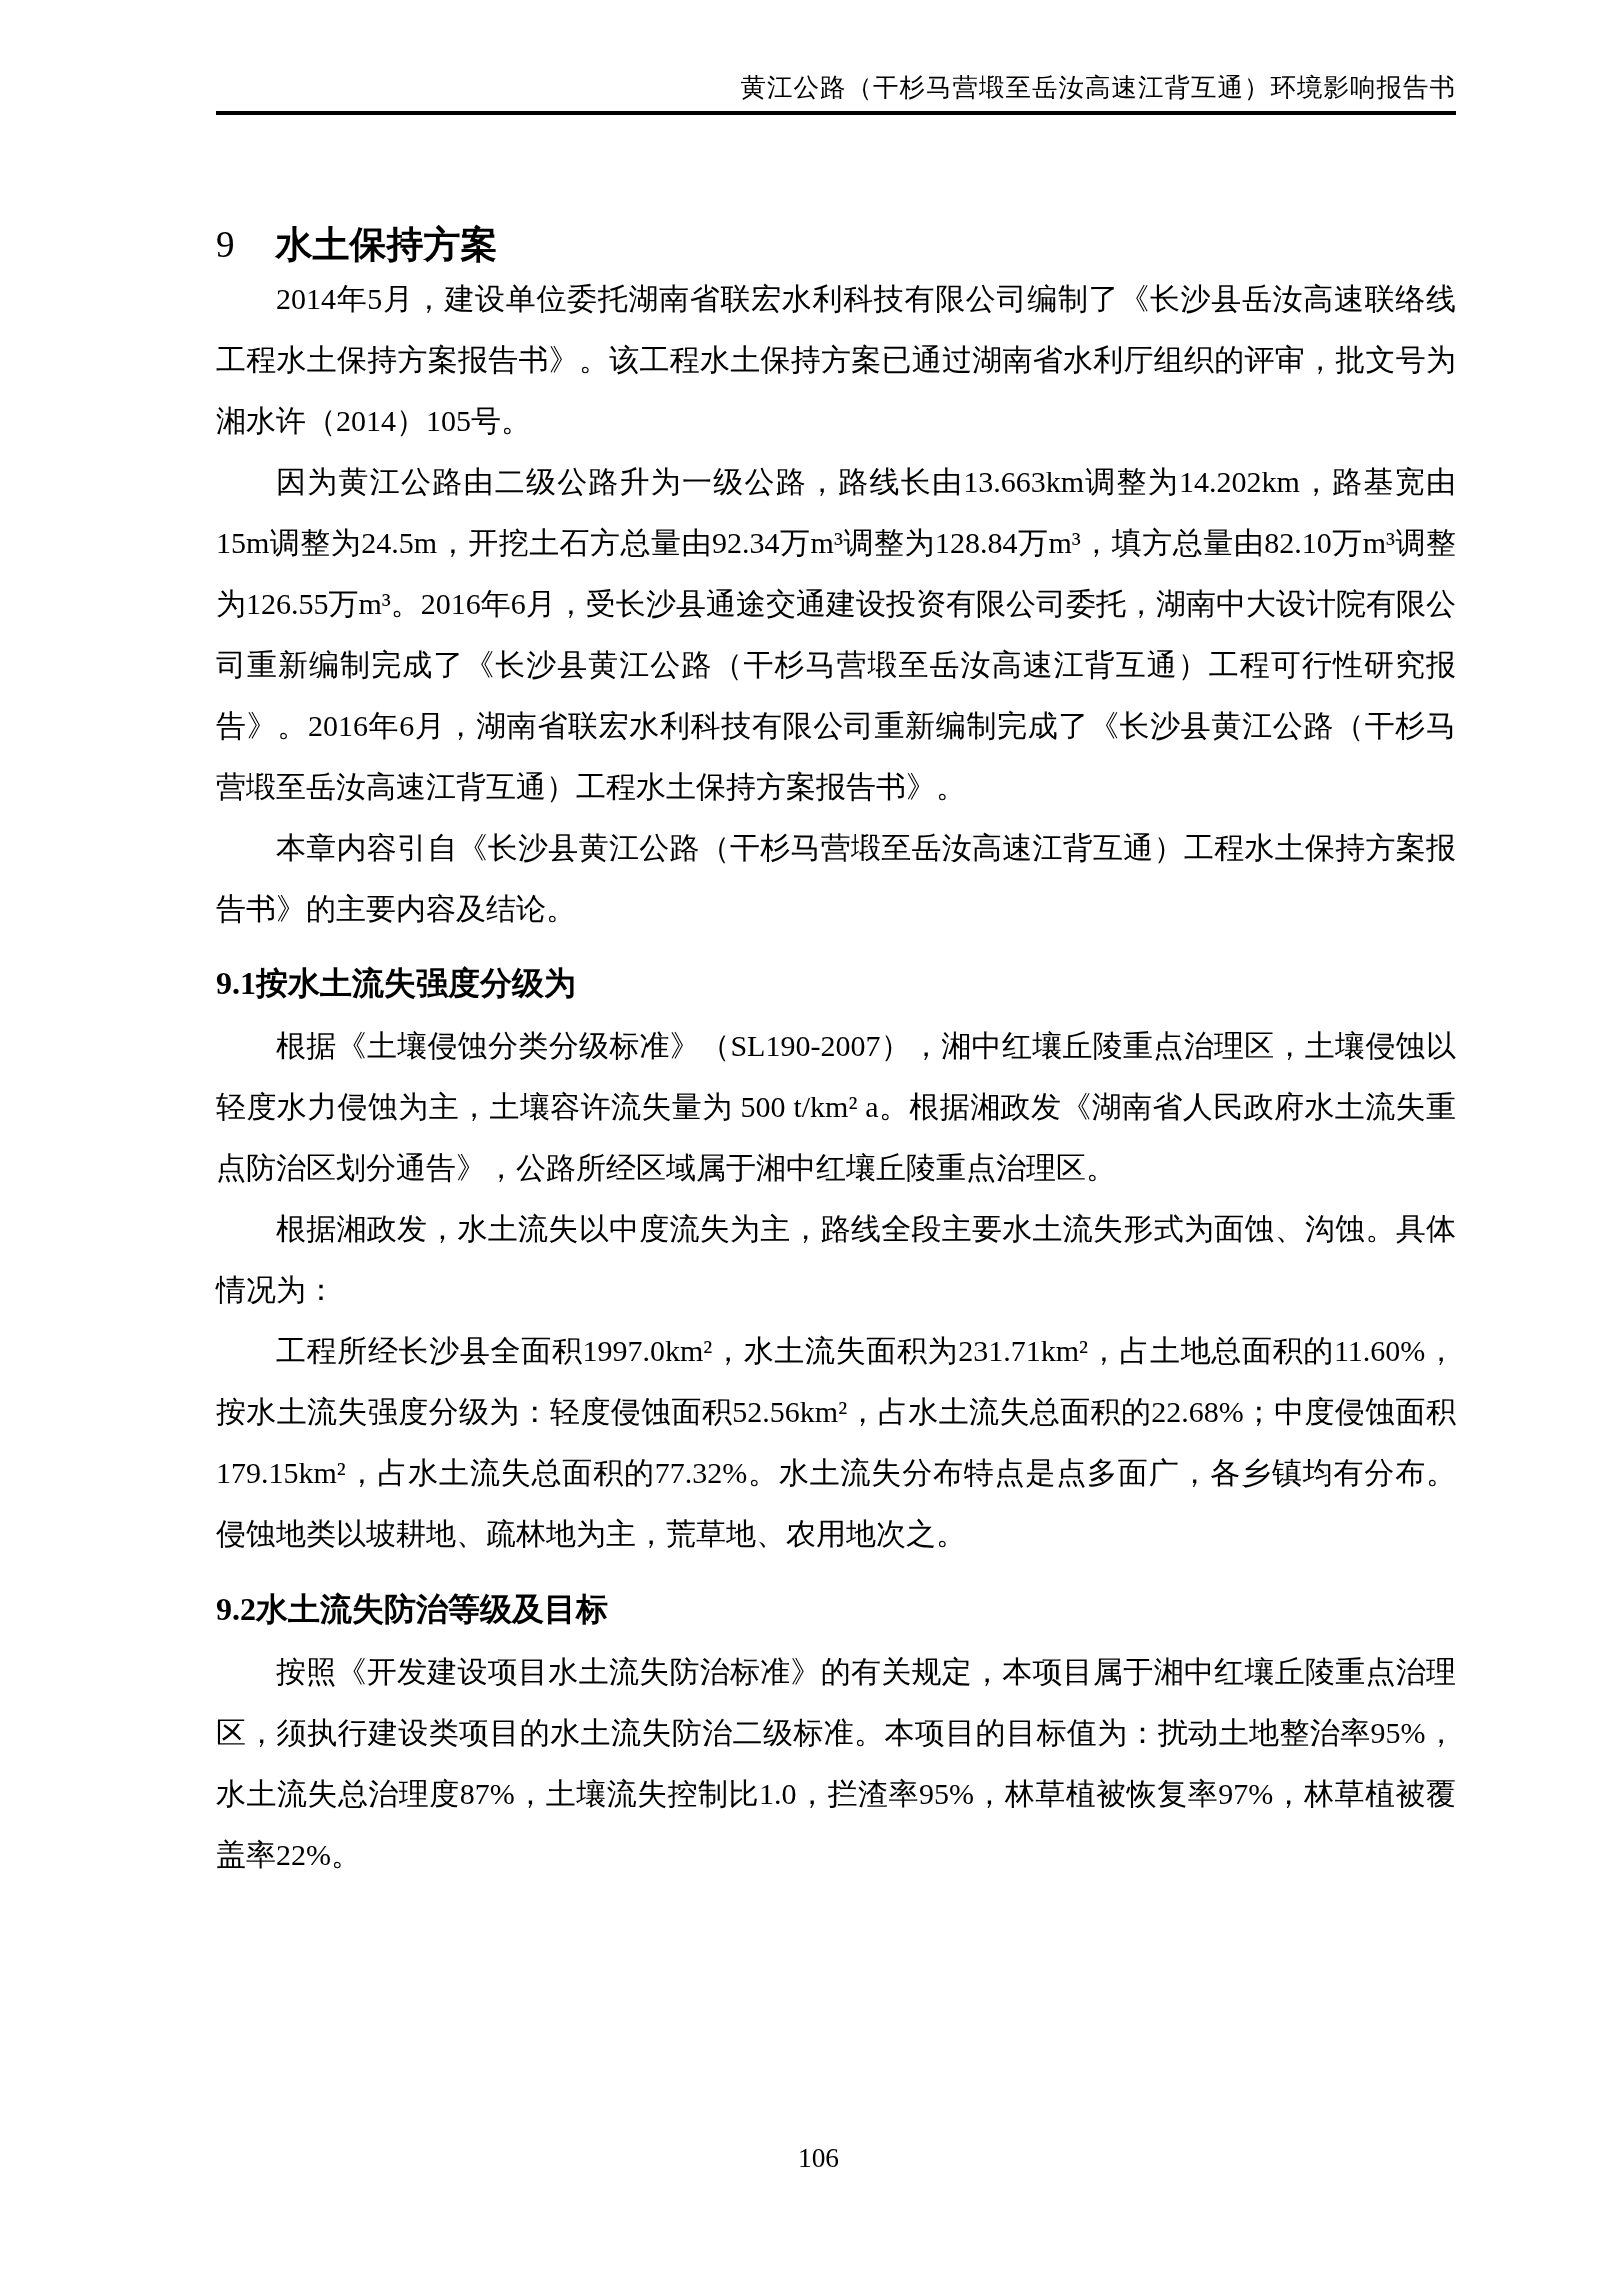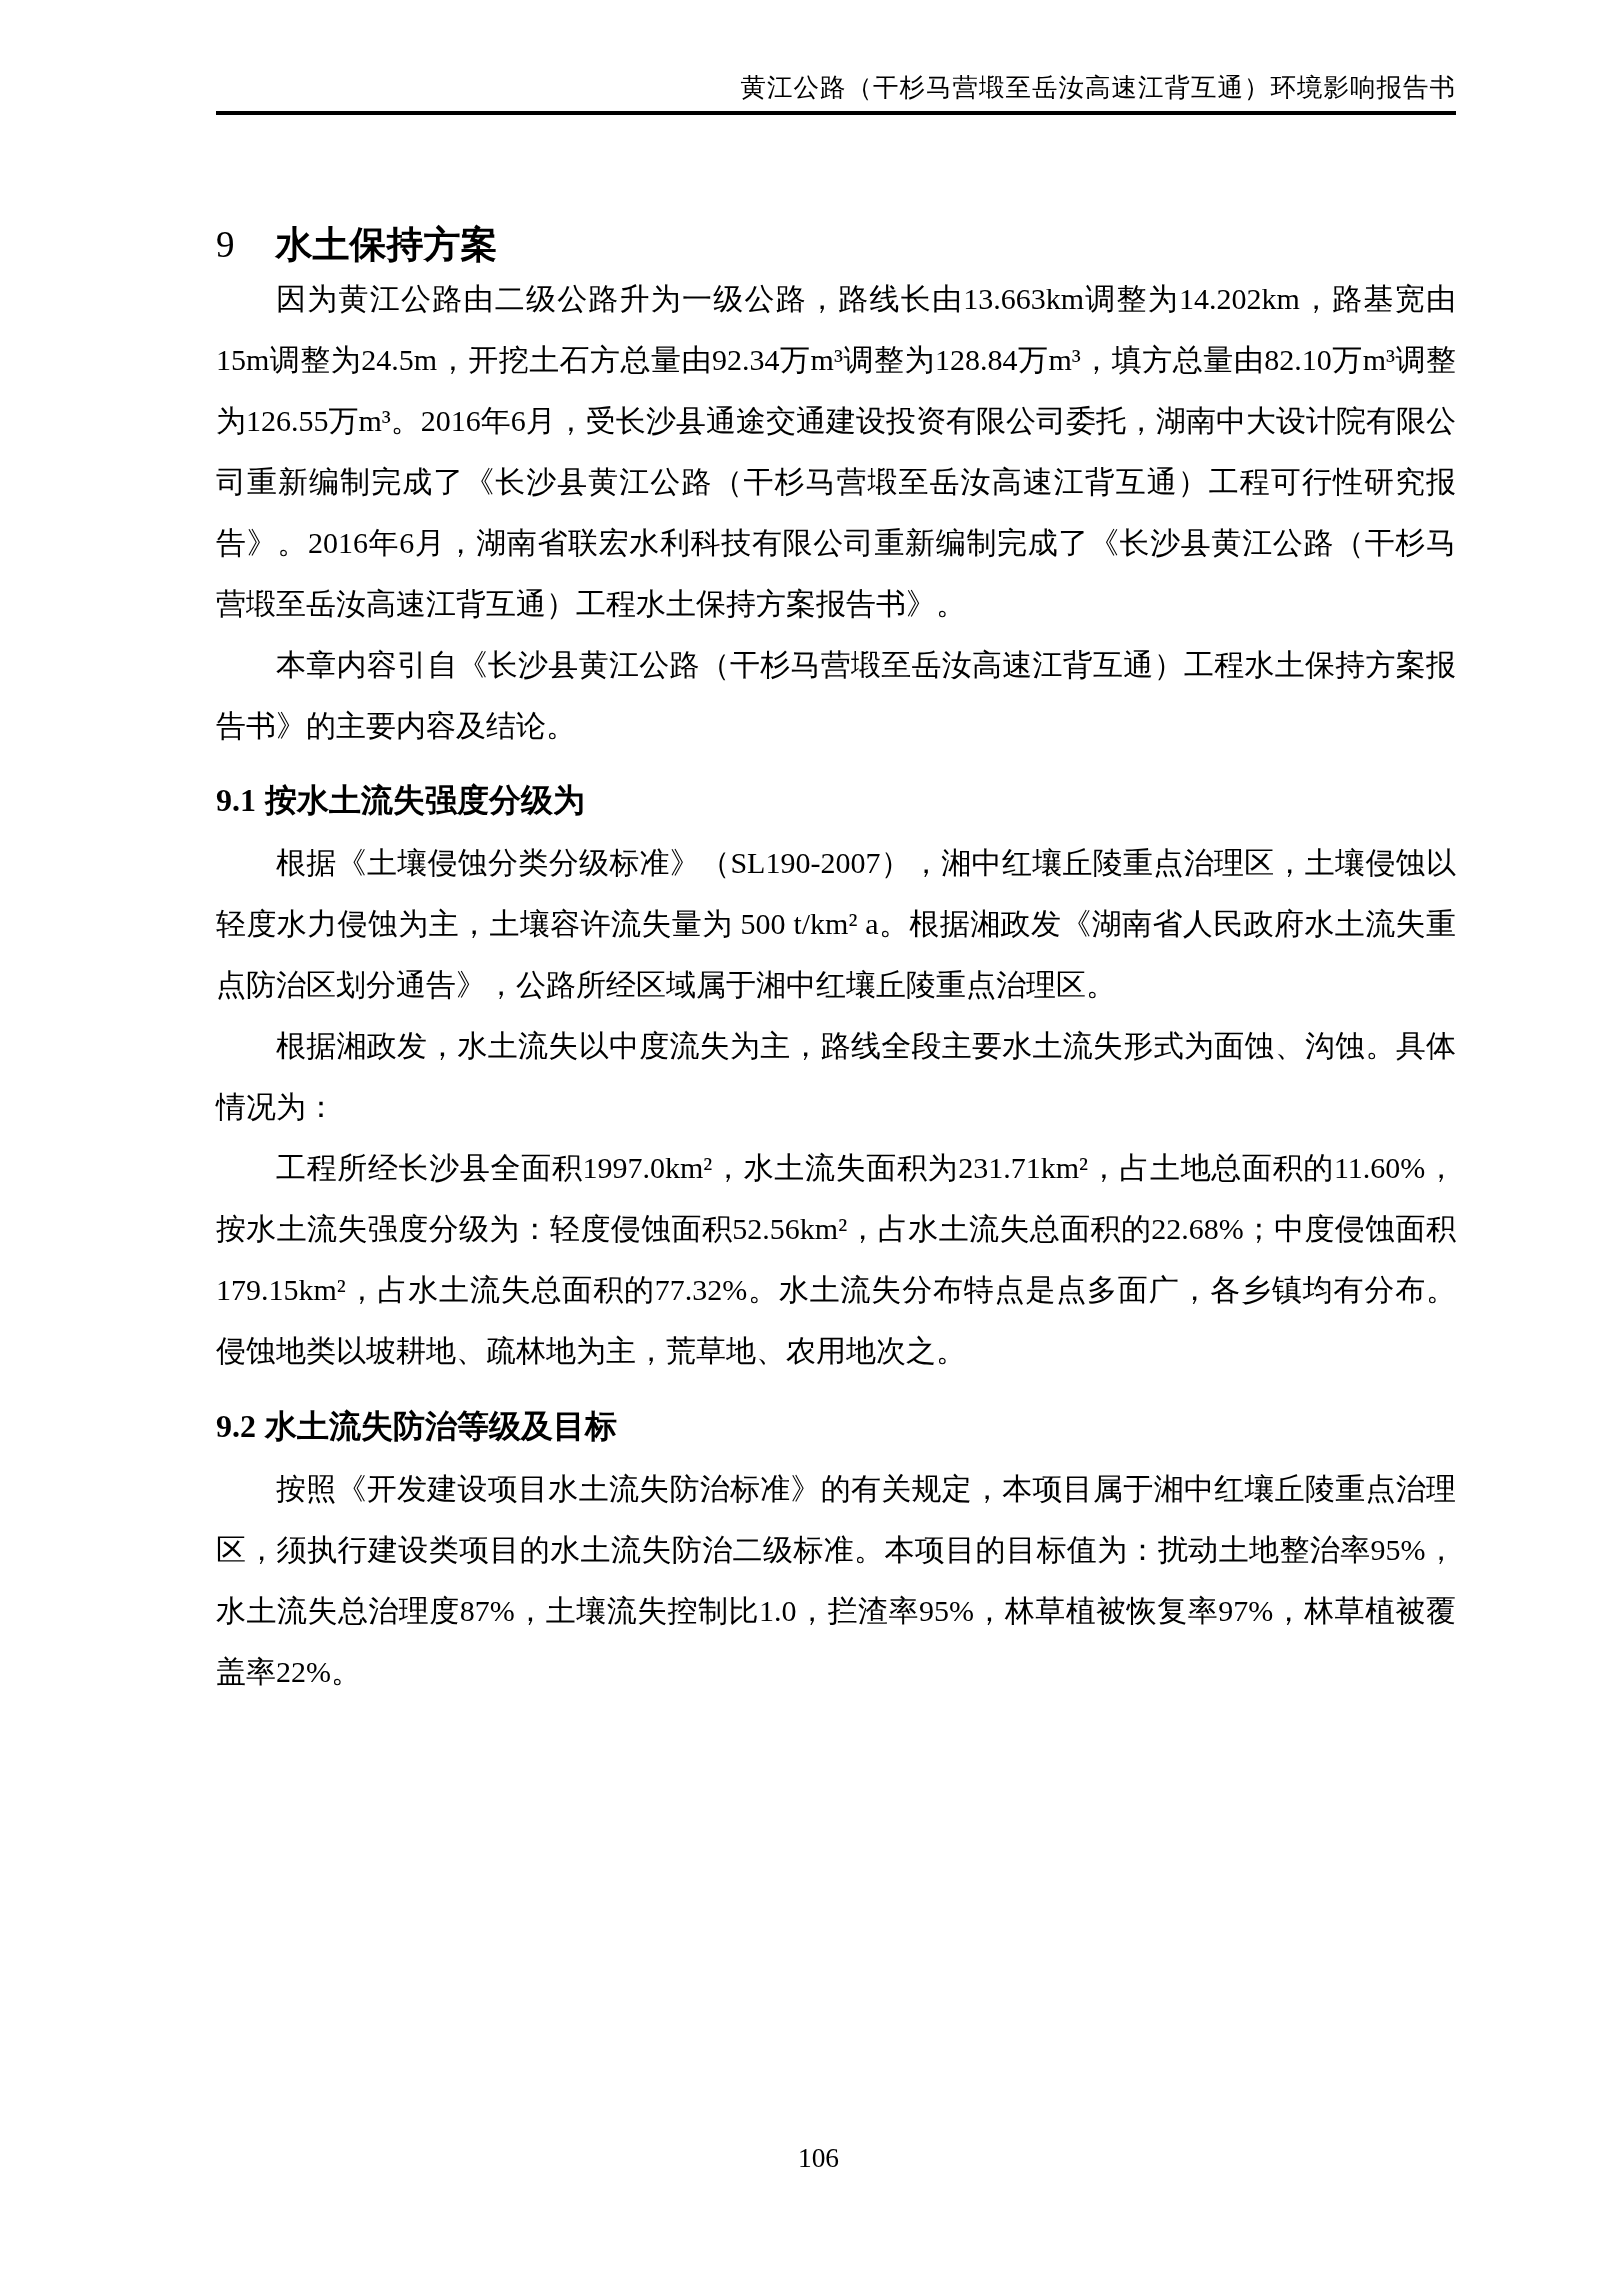--- a/index.html
+++ b/index.html
@@ -48,21 +48,21 @@
   h2.sec-heading {
     margin: 21.6px 0 7.8px 0;
     font-size: 32px;
     line-height: 47px;
     font-weight: bold;
     font-family: "Liberation Sans", "DejaVu Sans", sans-serif;
   }
   h2.sec-heading .h-num {
     font-family: "Liberation Serif", "DejaVu Serif", serif;
     font-weight: bold;
-    margin-right: 9px;
+    margin-right: 0;
   }
   p.body-para {
     margin: 0;
     font-size: 30px;
     line-height: 61px;
     text-align: justify;
     text-align-last: left;
     text-indent: 2em;
   }
   .page-footer {
@@ -83,20 +83,21 @@
   <div class="page-header">
     <div class="header-title">黄江公路（干杉马营塅至岳汝高速江背互通）环境影响报告书</div>
   </div>
 
   <div class="content">
 
     <h1 class="sec-heading">
       <span class="h-num">9</span><span class="h-title">水土保持方案</span>
     </h1>
 
+    <p class="body-para">2014年5月，建设单位委托湖南省联宏水利科技有限公司编制了《长沙县岳汝高速联络线工程水土保持方案报告书》。该工程水土保持方案已通过湖南省水利厅组织的评审，批文号为湘水许（2014）105号。</p>
     <p class="body-para">因为黄江公路由二级公路升为一级公路，路线长由13.663km调整为14.202km，路基宽由15m调整为24.5m，开挖土石方总量由92.34万m³调整为128.84万m³，填方总量由82.10万m³调整为126.55万m³。2016年6月，受长沙县通途交通建设投资有限公司委托，湖南中大设计院有限公司重新编制完成了《长沙县黄江公路（干杉马营塅至岳汝高速江背互通）工程可行性研究报告》。2016年6月，湖南省联宏水利科技有限公司重新编制完成了《长沙县黄江公路（干杉马营塅至岳汝高速江背互通）工程水土保持方案报告书》。</p>
     <p class="body-para">本章内容引自《长沙县黄江公路（干杉马营塅至岳汝高速江背互通）工程水土保持方案报告书》的主要内容及结论。</p>
 
     <h2 class="sec-heading">
       <span class="h-num">9.1</span><span class="h-title">按水土流失强度分级为</span>
     </h2>
 
     <p class="body-para">根据《土壤侵蚀分类分级标准》（SL190-2007），湘中红壤丘陵重点治理区，土壤侵蚀以轻度水力侵蚀为主，土壤容许流失量为 500 t/km² a。根据湘政发《湖南省人民政府水土流失重点防治区划分通告》，公路所经区域属于湘中红壤丘陵重点治理区。</p>
     <p class="body-para">根据湘政发，水土流失以中度流失为主，路线全段主要水土流失形式为面蚀、沟蚀。具体情况为：</p>
     <p class="body-para">工程所经长沙县全面积1997.0km²，水土流失面积为231.71km²，占土地总面积的11.60%，按水土流失强度分级为：轻度侵蚀面积52.56km²，占水土流失总面积的22.68%；中度侵蚀面积179.15km²，占水土流失总面积的77.32%。水土流失分布特点是点多面广，各乡镇均有分布。侵蚀地类以坡耕地、疏林地为主，荒草地、农用地次之。</p>

